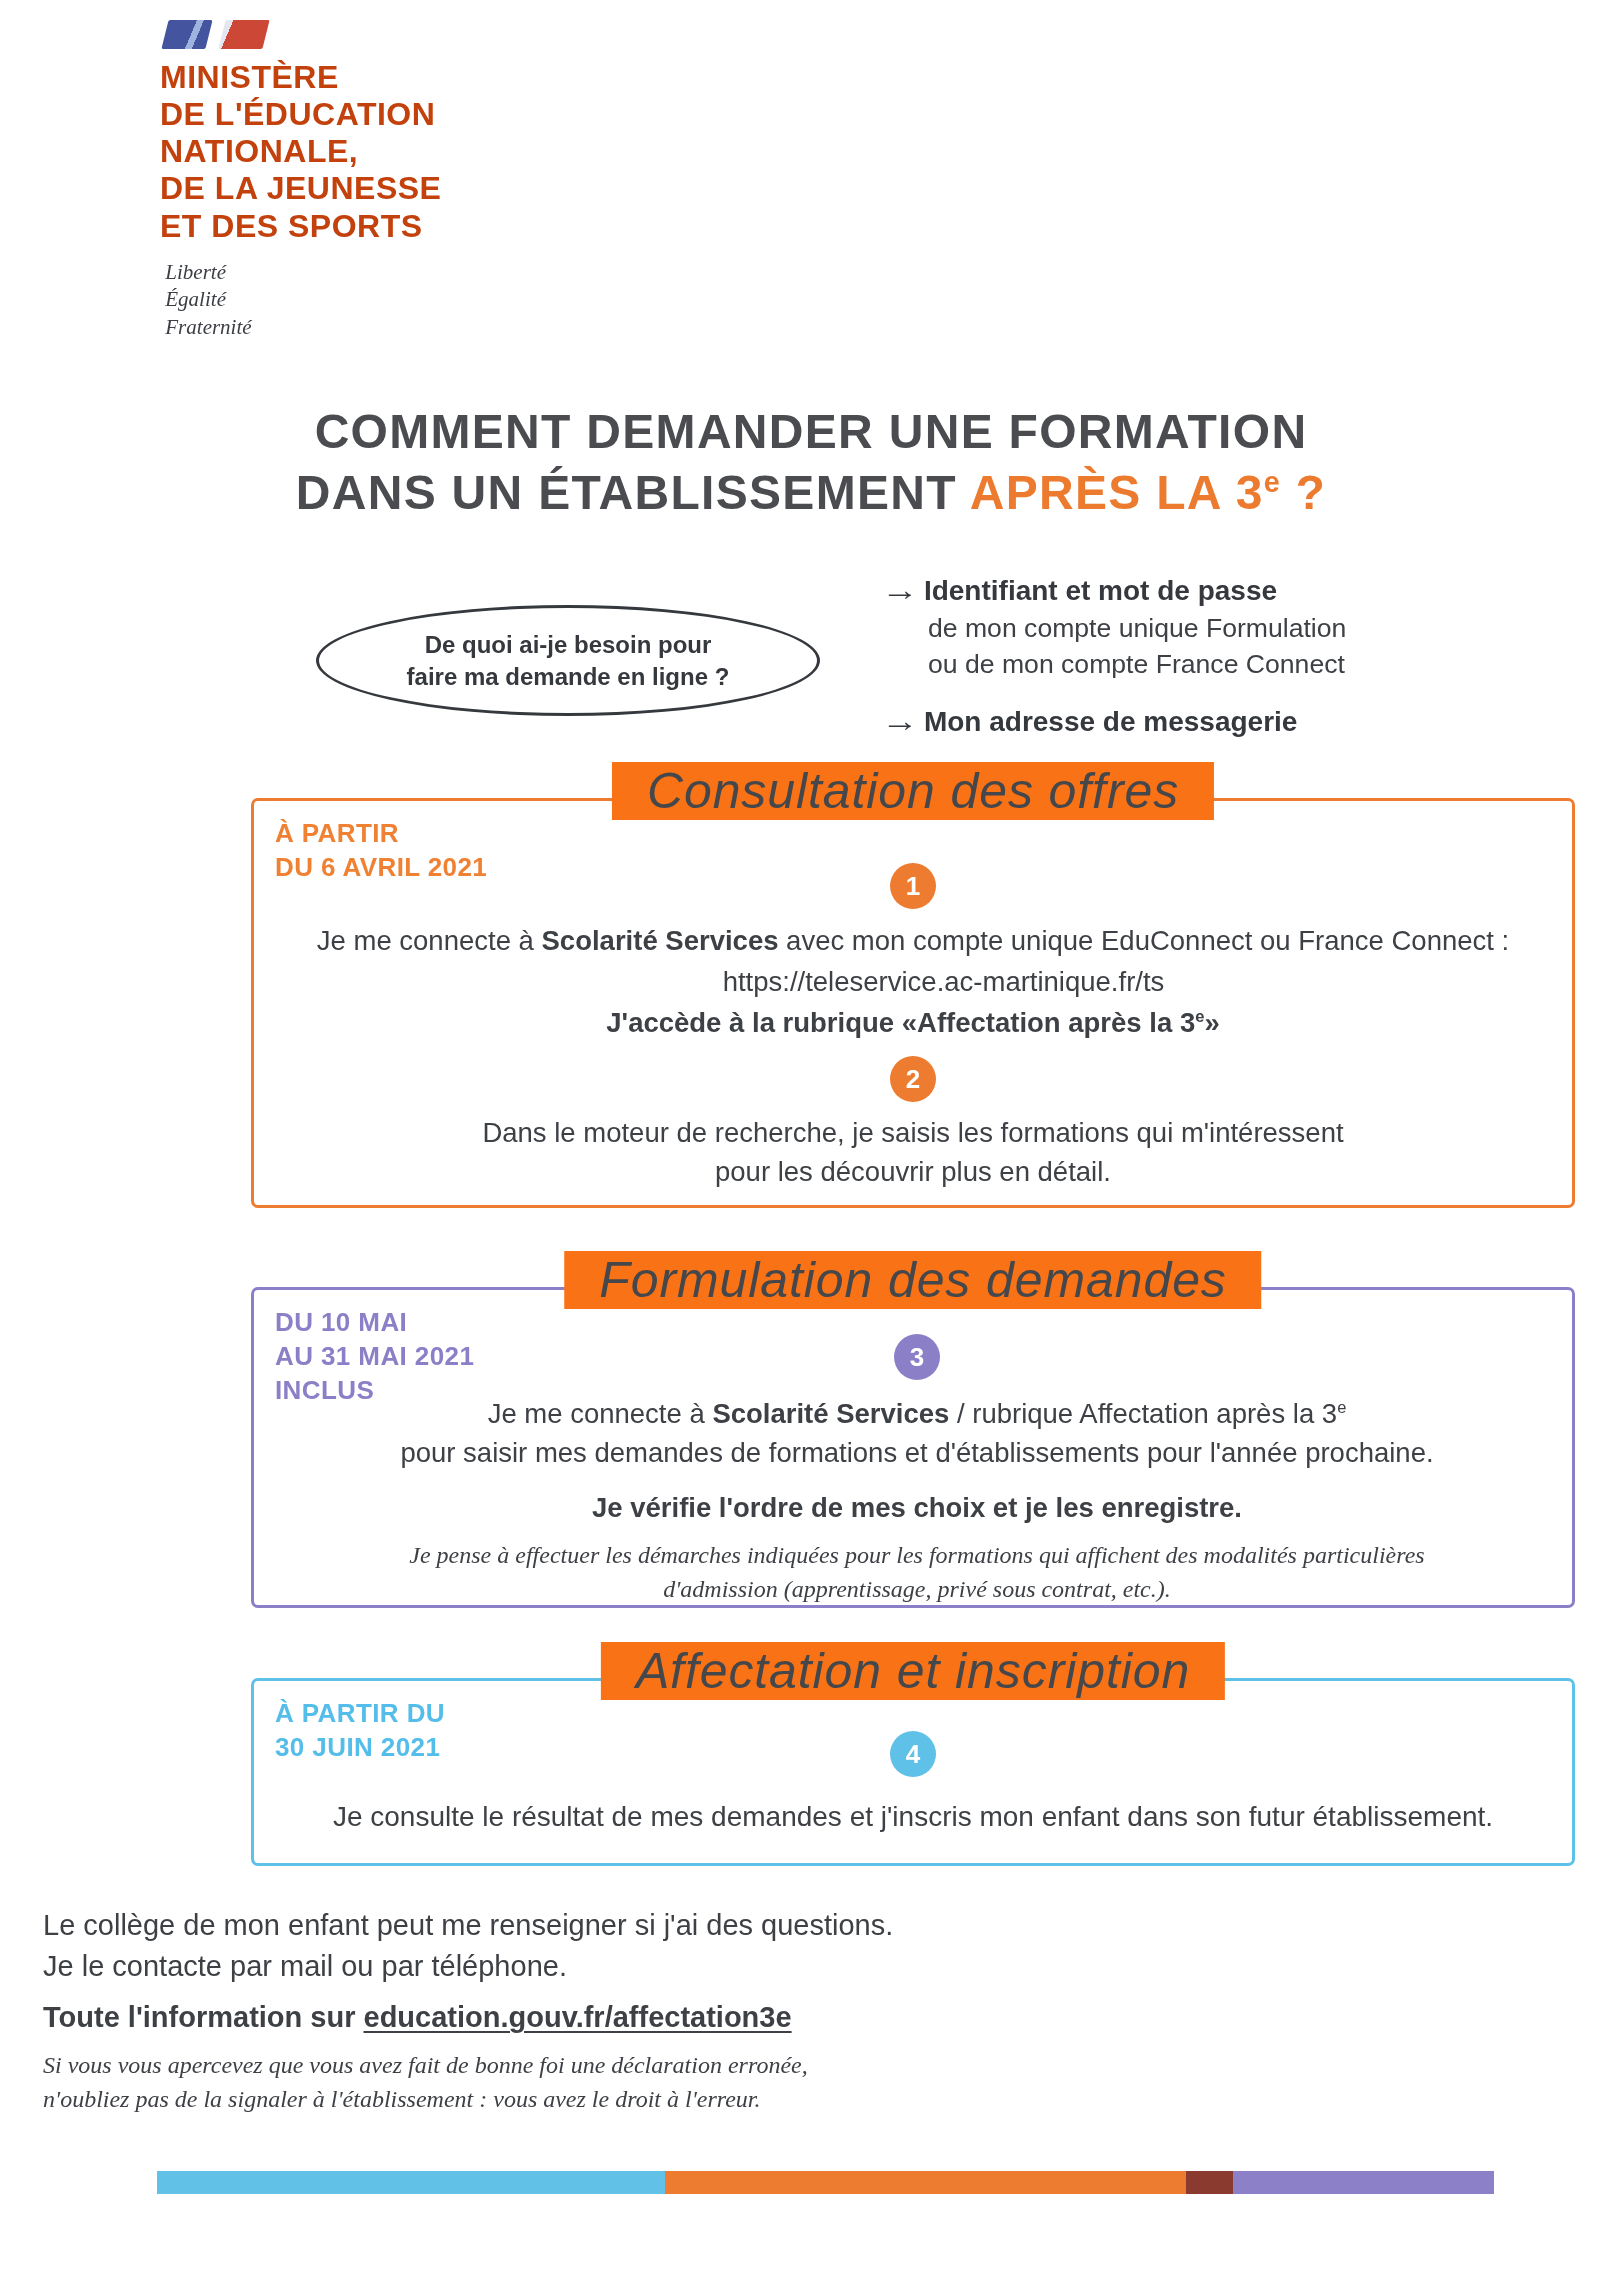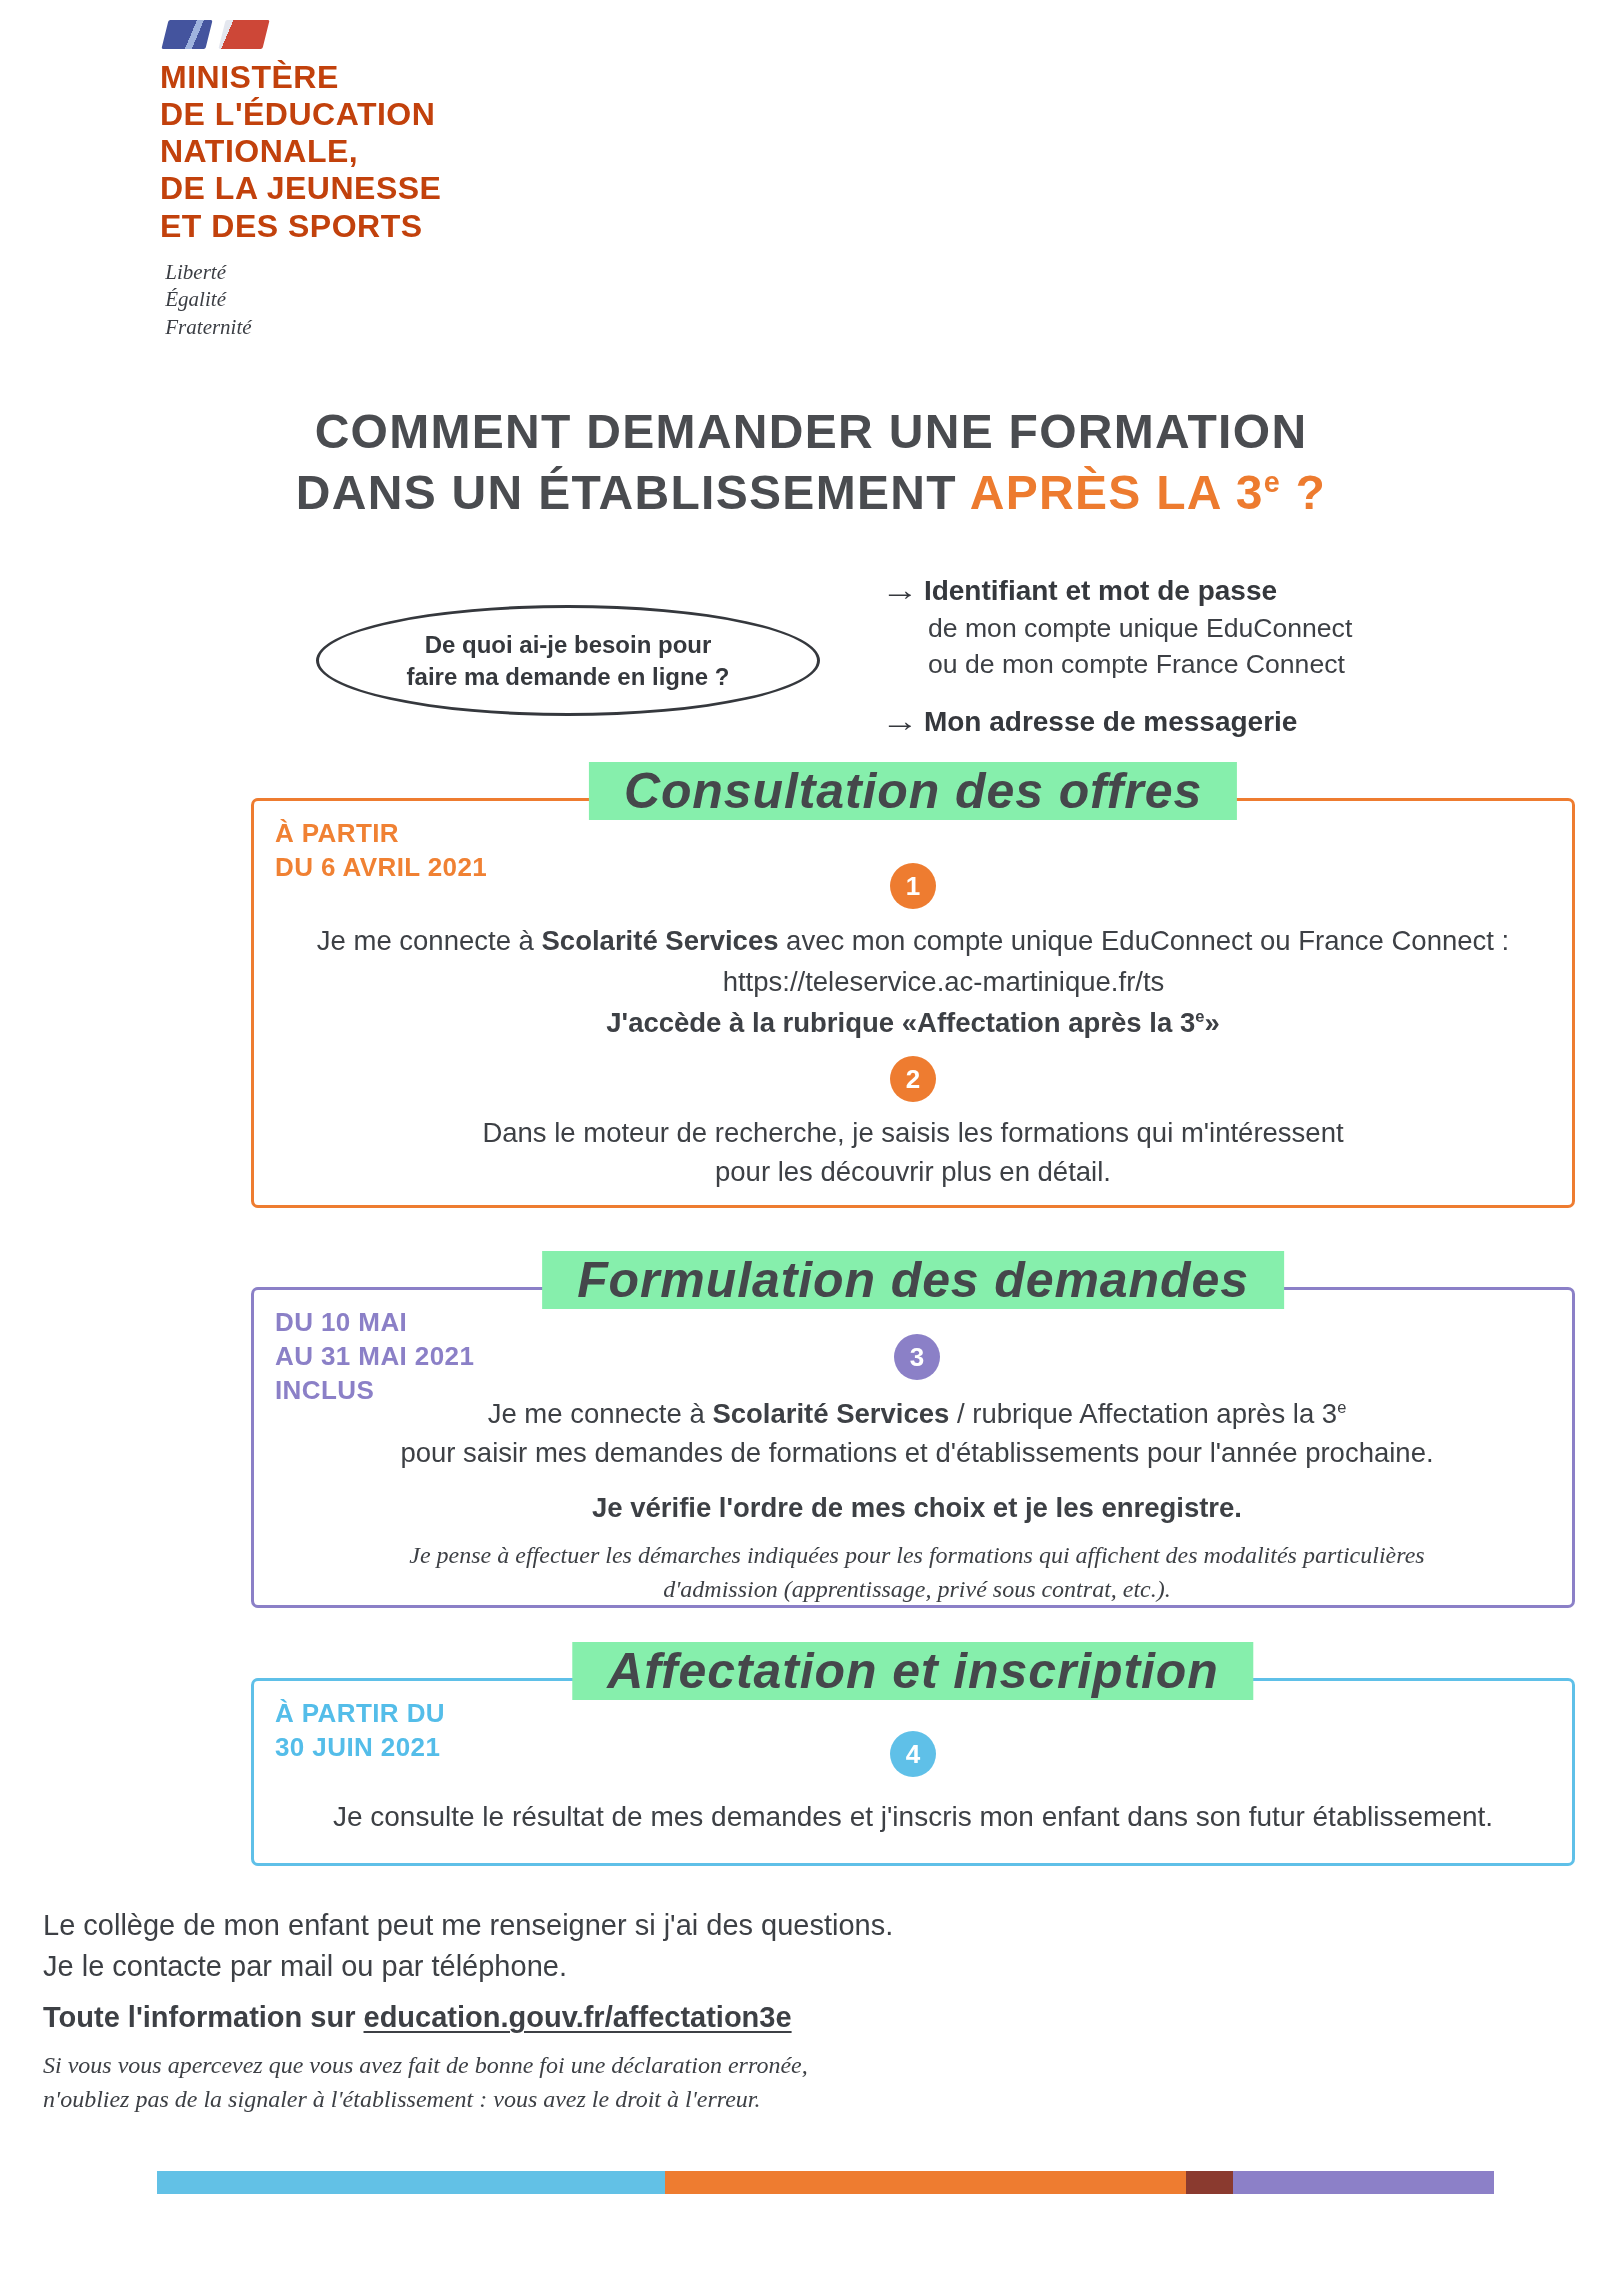--- a/index.html
+++ b/index.html
@@ -35,21 +35,21 @@
   .arrow{display:inline-block;font-weight:bold;font-size:30px;margin-right:8.9px;transform:scaleX(1.25);}
   .need-desc{margin-left:43px;font-size:26.6px;line-height:1.35;margin-top:4.4px;}
   .need2{margin-top:21px;}
 
   
   .section{position:absolute;left:251px;width:1324px;border-radius:7px;box-sizing:border-box;}
   .sec1{top:798px;height:410px;border:3.5px solid #ee7c30;}
   .sec2{top:1287px;height:321px;border:3.5px solid #8b80c7;padding-left:8px;}
   .sec3{top:1678px;height:188px;border:3.5px solid #5fc0e8;}
   .sec-title{position:absolute;top:-39px;left:50%;transform:translateX(-50%);
-    background:#86efac;padding:0 35px;font-size:50px;font-style:italic;font-weight:bold;
+    background:#f97316;padding:0 35px;font-size:50px;font-style:italic;font-weight:normal;
     letter-spacing:0.9px;white-space:nowrap;color:#45474b;}
   .sec-date{position:absolute;top:16px;left:21px;font-size:26px;font-weight:bold;
     line-height:1.3;letter-spacing:0.4px;text-align:left;}
   .date-orange{color:#f08133;}
   .date-purple{color:#8b80c7;}
   .date-blue{color:#54bde9;}
   .sec-inner{text-align:center;font-size:27.5px;line-height:1.42;color:#3d4045;}
   .step-circle{width:46px;height:46px;border-radius:50%;color:#fff;font-size:26px;font-weight:bold;
     display:flex;align-items:center;justify-content:center;margin:0 auto;}
   .bg-orange{background:#ee7c30;}
@@ -116,21 +116,21 @@
 
   <div class="bubble">
     <div>De quoi ai-je besoin pour</div>
     <div>faire ma demande en ligne ?</div>
   </div>
 
   <div class="needs">
     <div class="need-item">
       <div class="need-head"><span class="arrow">→</span><span>Identifiant et mot de passe</span></div>
       <div class="need-desc">
-        <div>de mon compte unique EduConnect</div>
+        <div>de mon compte unique Formulation</div>
         <div>ou de mon compte France Connect</div>
       </div>
     </div>
     <div class="need-item need2">
       <div class="need-head"><span class="arrow">→</span><span>Mon adresse de messagerie</span></div>
     </div>
   </div>
 
   <div class="section sec1">
     <div class="sec-title">Consultation des offres</div>

